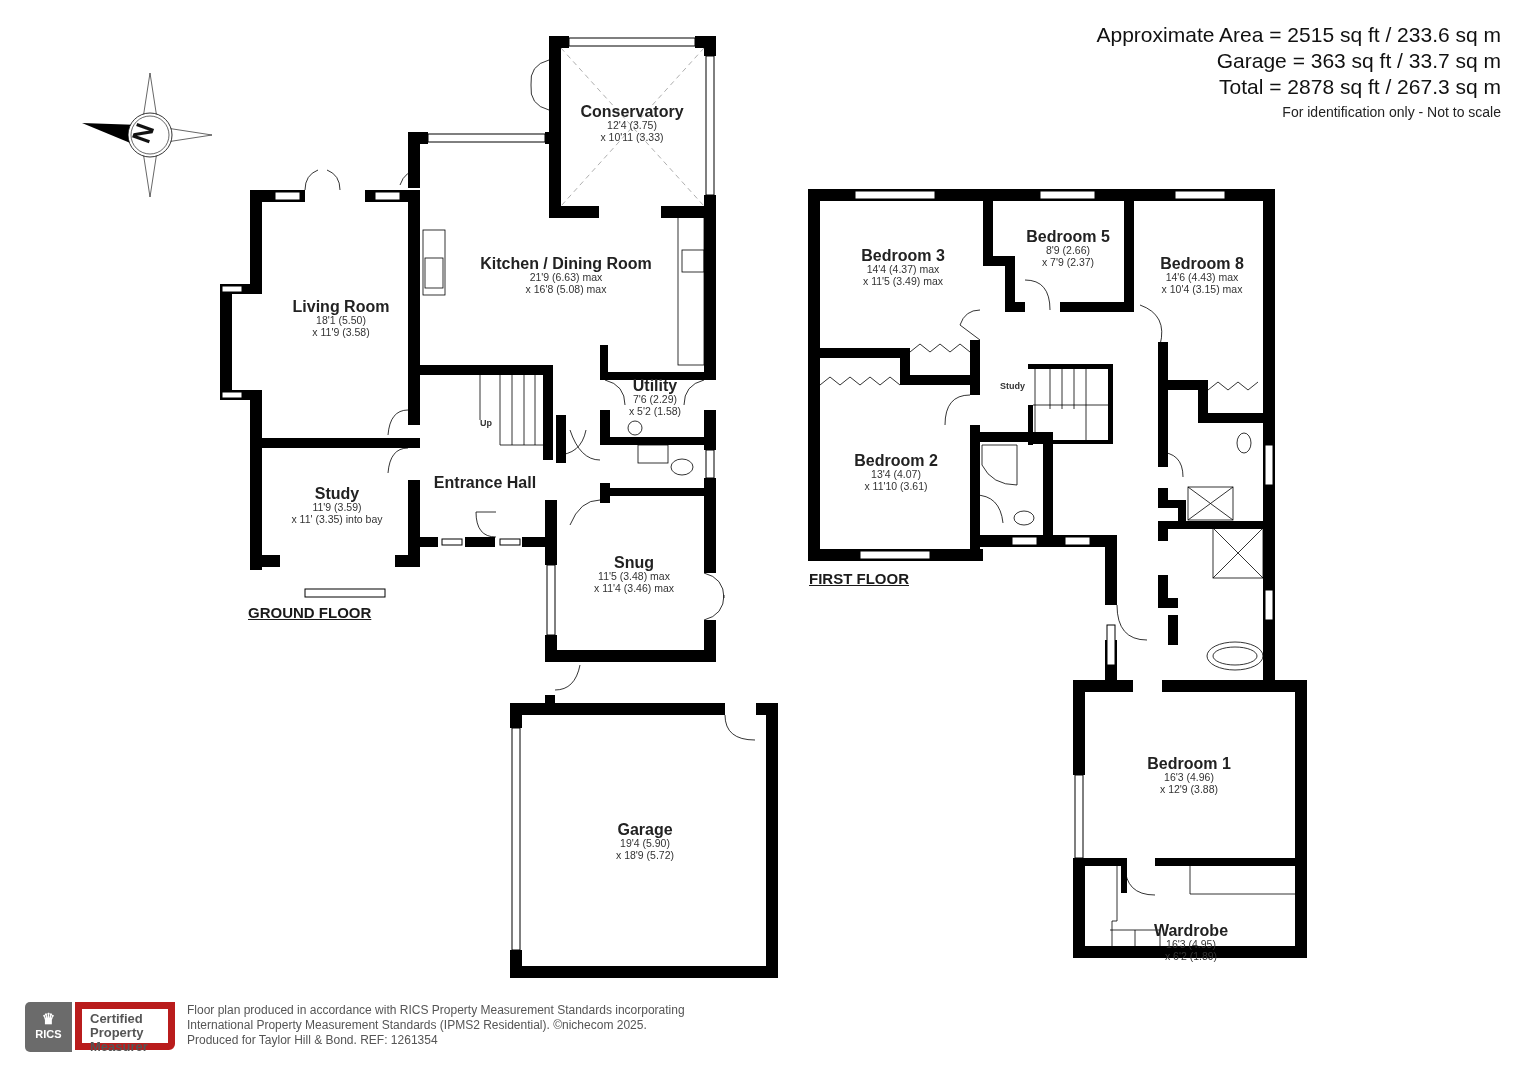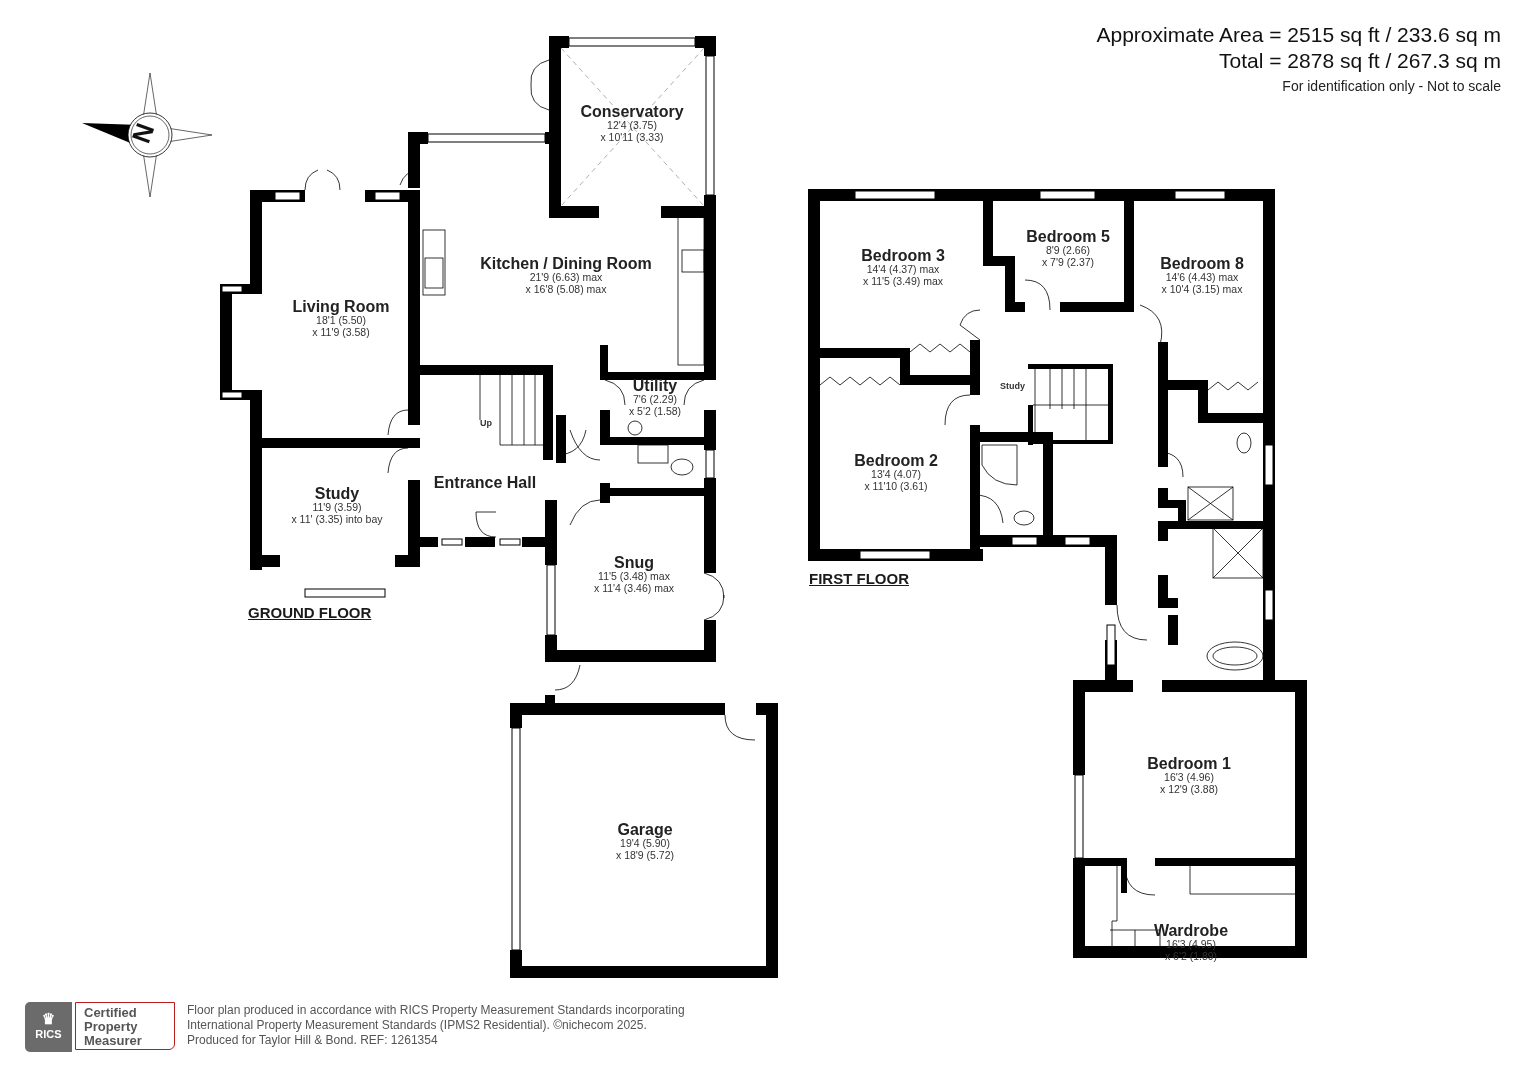--- a/index.html
+++ b/index.html
@@ -7,21 +7,21 @@
   svg.plan{position:absolute;left:0;top:0;}
   .lbl{position:absolute;text-align:center;font-size:10.5px;line-height:12.5px;color:#333;transform:translateX(-50%);white-space:nowrap;}
   .lbl .nm{font-weight:bold;font-size:16px;color:#222;}
   .floor{position:absolute;font-weight:bold;font-size:15px;color:#1a1a1a;text-decoration:underline;}
   .area{position:absolute;right:26px;top:22px;text-align:right;font-size:21px;line-height:26px;color:#111;}
   .area .note{font-size:14px;line-height:24px;color:#222;}
   .small{position:absolute;font-size:9px;font-weight:bold;color:#333;}
   .footer{position:absolute;left:25px;top:1002px;height:50px;}
   .rics{position:absolute;left:0;top:0;width:47px;height:50px;background:#6b6b6b;border-radius:5px 0 0 5px;color:#fff;font-size:11px;font-weight:bold;text-align:center;}
   .rics .logo{margin-top:8px;font-size:15px;}
-  .cpm{position:absolute;left:50px;top:0;width:100px;height:48px;border:1px solid #b91c1c;border-radius:0 0 6px 0;font-size:13px;font-weight:bold;line-height:14px;color:#555;padding:3px 0 0 8px;box-sizing:border-box;}
+  .cpm{position:absolute;left:50px;top:0;width:100px;height:48px;border:7px solid #b91c1c;border-radius:0 0 6px 0;font-size:13px;font-weight:bold;line-height:14px;color:#555;padding:3px 0 0 8px;box-sizing:border-box;}
   .ftext{position:absolute;left:162px;top:1px;font-size:12px;line-height:15px;color:#555;white-space:nowrap;}
 </style>
 </head>
 <body>
 
 <svg class="plan" width="1527" height="1080" viewBox="0 0 1527 1080">
   <g fill="#000">
 
     <rect x="250" y="190" width="12" height="95"></rect>
     <rect x="250" y="190" width="55" height="12"></rect>
@@ -209,20 +209,21 @@
     <polygon points="-68,-12 -10,-10 0,0 -10,12" fill="#000"></polygon>
     <circle r="22" fill="#fff" stroke="#000" stroke-width="0.8"></circle>
     <circle r="19" fill="none" stroke="#000" stroke-width="0.6"></circle>
   </g>
 </svg>
 
 <div class="lbl" style="left:143px;top:118px;font-size:26px;line-height:30px;font-weight:bold;transform:translateX(-50%) rotate(-70deg);color:#111;">N</div>
 
 <div class="area">
   <div>Approximate Area = 2515 sq ft / 233.6 sq m</div>
+  <div>Garage = 363 sq ft / 33.7 sq m</div>
   <div>Total = 2878 sq ft / 267.3 sq m</div>
   <div class="note">For identification only - Not to scale</div>
 </div>
 
 <div class="floor" style="left:248px;top:604px;">GROUND FLOOR</div>
 
 <div class="lbl" style="left:632px;top:106px;">
   <div class="nm">Conservatory</div>
   <div>12'4 (3.75)</div>
     <div>x 10'11 (3.33)</div>

